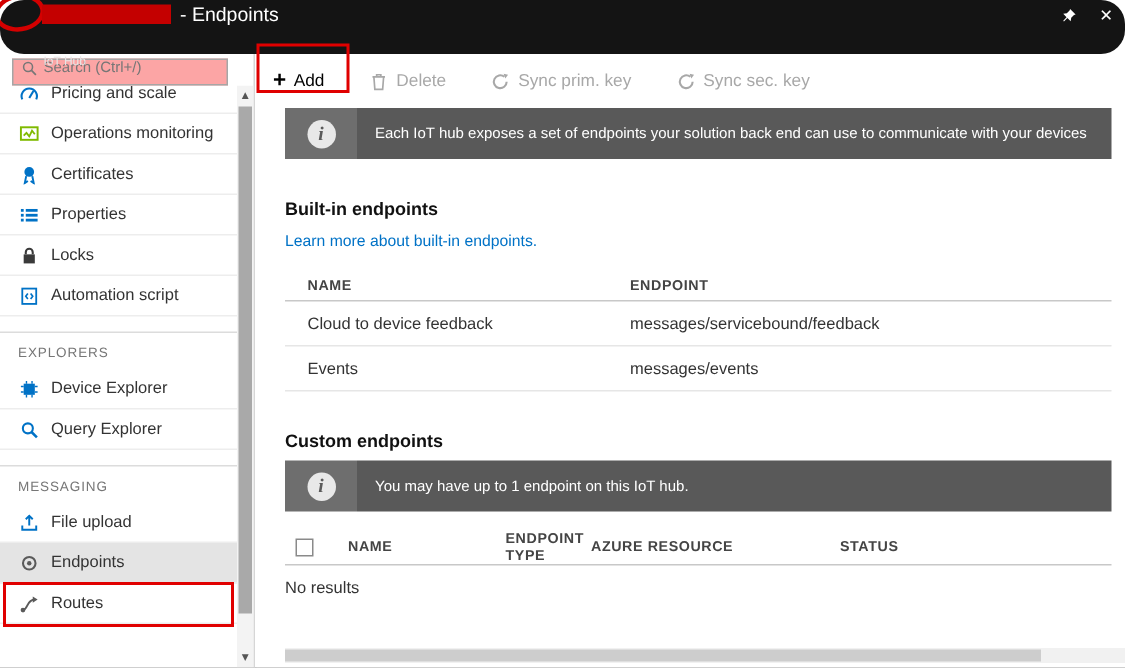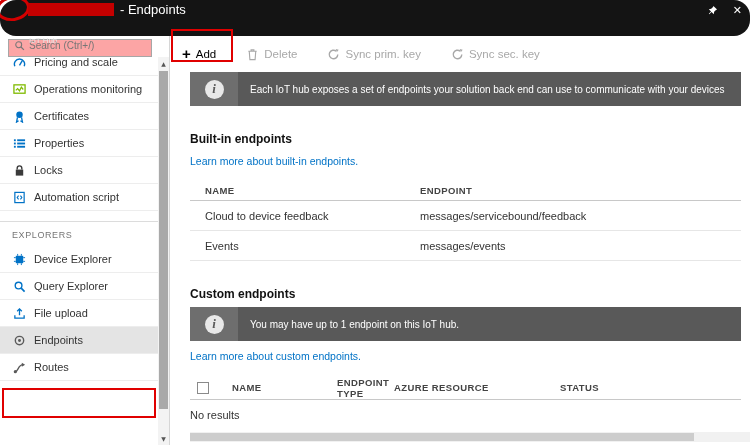--- a/index.html
+++ b/index.html
@@ -200,20 +200,21 @@
         <div class="menu-item">
           <span class="mi">
               <svg viewBox="0 0 14 14">
                 <circle cx="6" cy="6" r="3.6" fill="none" stroke="#0072c6" stroke-width="1.5"></circle>
                 <line x1="8.8" y1="8.8" x2="12.5" y2="12.5" stroke="#0072c6" stroke-width="1.8"></line>
               </svg>
             </span>
           <span>Query Explorer</span>
         </div>
 
+        <div class="section-label">MESSAGING</div>
 
         <div class="menu-item">
           <span class="mi">
               <svg viewBox="0 0 14 14">
                 <path d="M7 2v7M4.5 4.5 7 2l2.5 2.5" fill="none" stroke="#0072c6" stroke-width="1.4"></path>
                 <path d="M2 9v3h10V9" fill="none" stroke="#0072c6" stroke-width="1.4"></path>
               </svg>
             </span>
           <span>File upload</span>
         </div>
@@ -306,21 +307,20 @@
 
       <div class="section-heading second">Custom endpoints</div>
 
       <div class="banner">
         <div class="banner-icon">
           <div class="info-circle">i</div>
         </div>
         <div class="banner-text">You may have up to 1 endpoint on this IoT hub.</div>
       </div>
 
-      <a class="learn-link">Learn more about custom endpoints.</a>
 
       <div class="tbl">
         <div class="tbl-head tall">
           <div class="c-check">
             <span class="checkbox"></span>
           </div>
           <div class="c2-name">NAME</div>
           <div class="c2-type">ENDPOINT TYPE</div>
           <div class="c2-res">AZURE RESOURCE</div>
           <div class="c2-status">STATUS</div>

